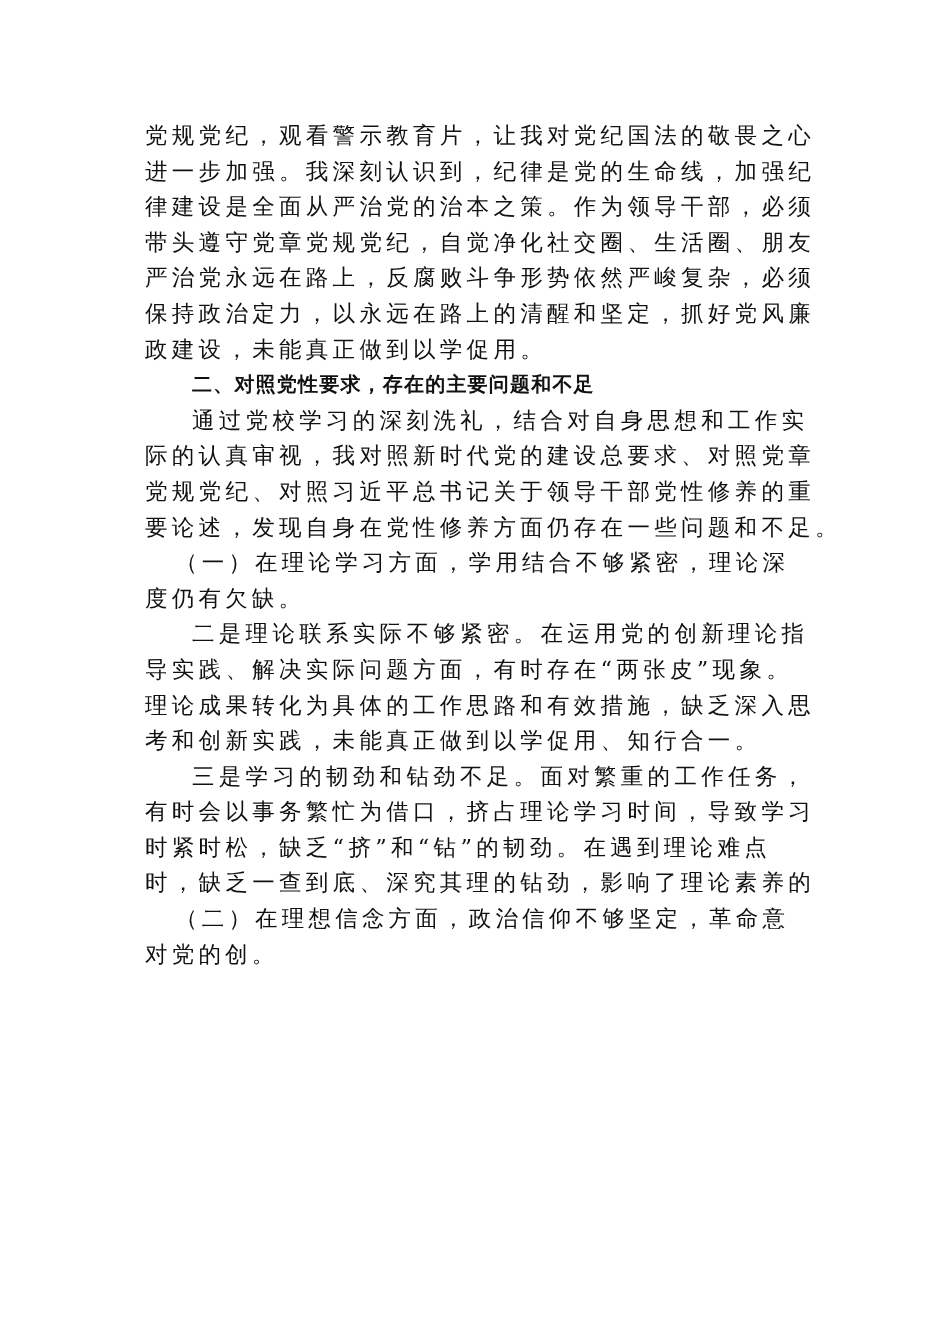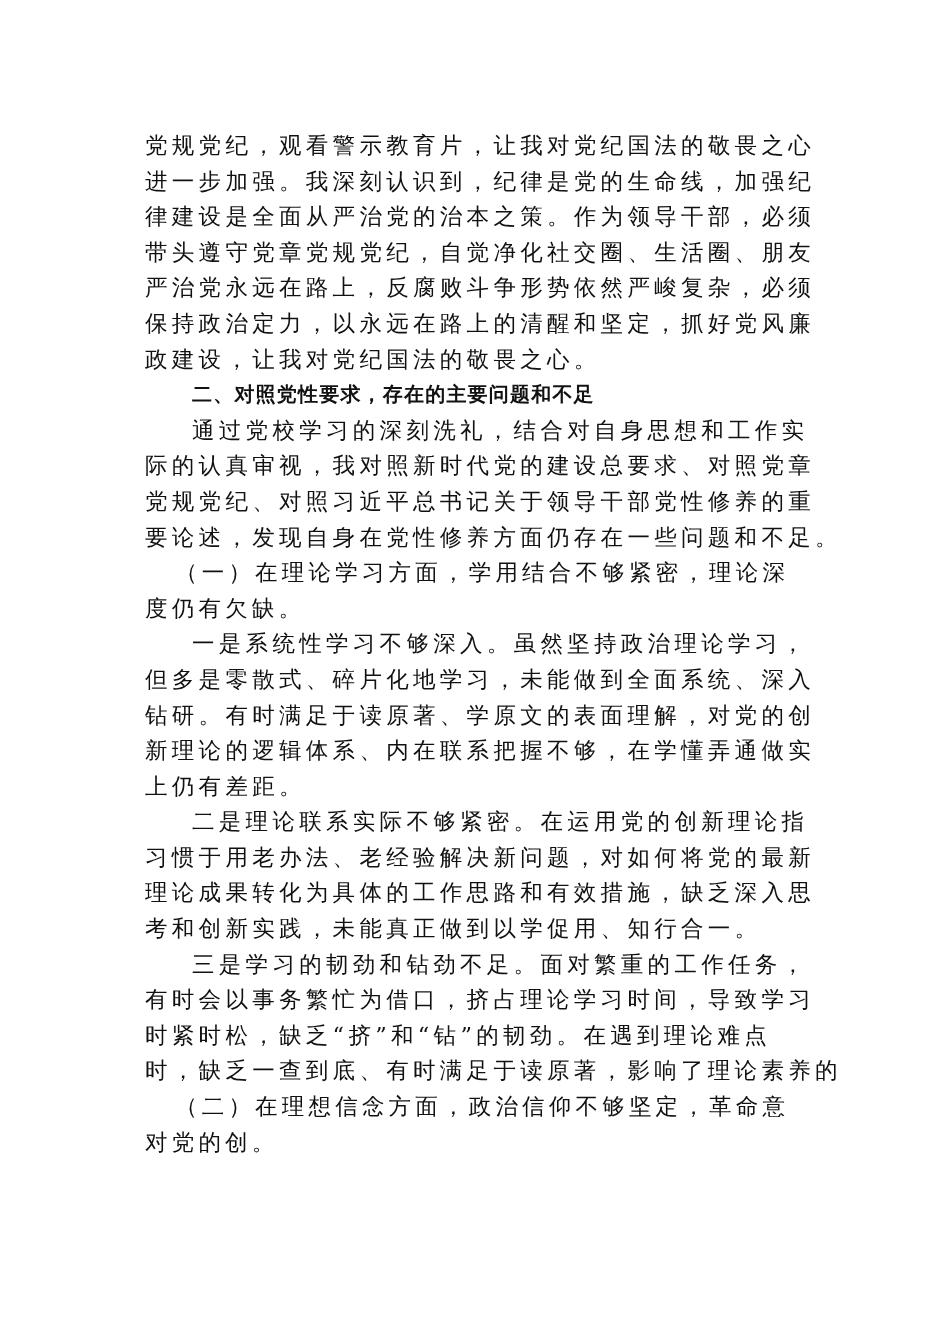--- a/index.html
+++ b/index.html
@@ -11,21 +11,21 @@
       width: 950px;
       height: 1344px;
       position: relative;
       overflow: hidden;
       font-family: "DejaVu Serif", "Liberation Serif", serif;
       color: #111111;
     }
     .page {
       position: absolute;
       left: 145px;
-      top: 128px;
+      top: 118px;
       width: 660px;
     }
     .line {
       height: 35.6px;
       line-height: 35.6px;
       font-size: 22.5px;
       white-space: nowrap;
       letter-spacing: 4.3px;
     }
     .indent { padding-left: 47px; }
@@ -46,59 +46,52 @@
 
 <div class="page">
 
   <div>
     <div class="line">党规党纪，观看警示教育片，让我对党纪国法的敬畏之心</div>
     <div class="line">进一步加强。我深刻认识到，纪律是党的生命线，加强纪</div>
     <div class="line">律建设是全面从严治党的治本之策。作为领导干部，必须</div>
     <div class="line">带头遵守党章党规党纪，自觉净化社交圈、生活圈、朋友</div>
     <div class="line">严治党永远在路上，反腐败斗争形势依然严峻复杂，必须</div>
     <div class="line">保持政治定力，以永远在路上的清醒和坚定，抓好党风廉</div>
-    <div class="line">政建设，让我对党纪国法的敬畏之心。</div>
+    <div class="line">政建设，未能真正做到以学促用。</div>
   </div>
 
   <div>
     <div class="line heading indent">二、对照党性要求，存在的主要问题和不足</div>
   </div>
 
   <div>
     <div class="line indent">通过党校学习的深刻洗礼，结合对自身思想和工作实</div>
     <div class="line">际的认真审视，我对照新时代党的建设总要求、对照党章</div>
     <div class="line">党规党纪、对照习近平总书记关于领导干部党性修养的重</div>
     <div class="line">要论述，发现自身在党性修养方面仍存在一些问题和不足。</div>
   </div>
 
   <div>
     <div class="line sub sub-indent">（一）在理论学习方面，学用结合不够紧密，理论深</div>
     <div class="line sub">度仍有欠缺。</div>
   </div>
 
-  <div>
-    <div class="line indent">一是系统性学习不够深入。虽然坚持政治理论学习，</div>
-    <div class="line">但多是零散式、碎片化地学习，未能做到全面系统、深入</div>
-    <div class="line">钻研。有时满足于读原著、学原文的表面理解，对党的创</div>
-    <div class="line">新理论的逻辑体系、内在联系把握不够，在学懂弄通做实</div>
-    <div class="line">上仍有差距。</div>
-  </div>
 
   <div>
     <div class="line indent">二是理论联系实际不够紧密。在运用党的创新理论指</div>
-    <div class="line">习惯于用老办法、老经验解决新问题，对如何将党的最新</div>
+    <div class="line">导实践、解决实际问题方面，有时存在“两张皮”现象。</div>
     <div class="line">理论成果转化为具体的工作思路和有效措施，缺乏深入思</div>
     <div class="line">考和创新实践，未能真正做到以学促用、知行合一。</div>
   </div>
 
   <div>
     <div class="line indent">三是学习的韧劲和钻劲不足。面对繁重的工作任务，</div>
     <div class="line">有时会以事务繁忙为借口，挤占理论学习时间，导致学习</div>
     <div class="line">时紧时松，缺乏“挤”和“钻”的韧劲。在遇到理论难点</div>
-    <div class="line">时，缺乏一查到底、有时满足于读原著，影响了理论素养的</div>
+    <div class="line">时，缺乏一查到底、深究其理的钻劲，影响了理论素养的</div>
   </div>
 
   <div>
     <div class="line sub sub-indent">（二）在理想信念方面，政治信仰不够坚定，革命意</div>
     <div class="line sub">对党的创。</div>
   </div>
 
 </div>
 
 </body></html>

